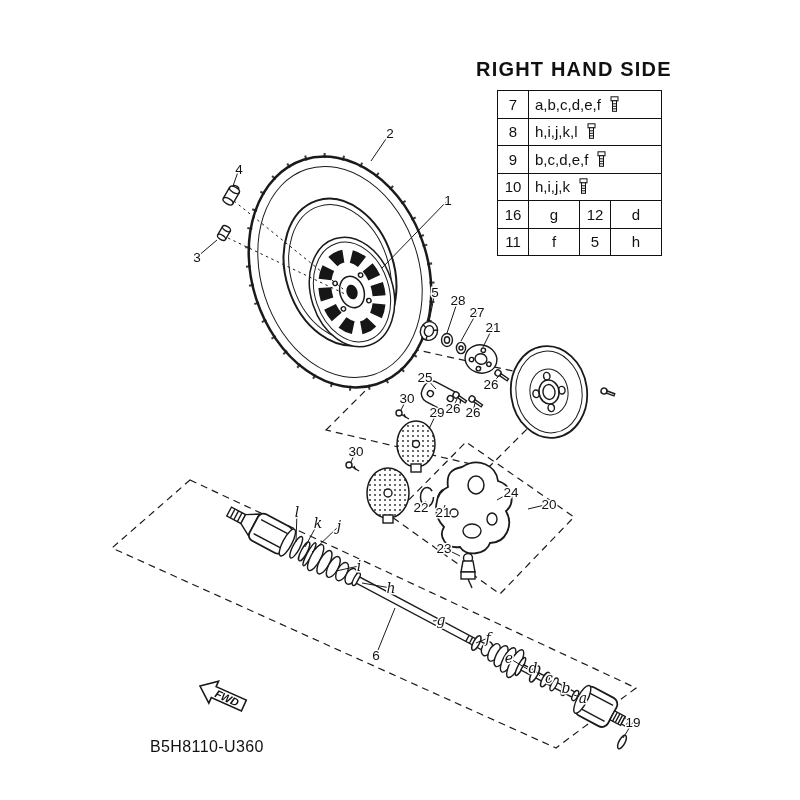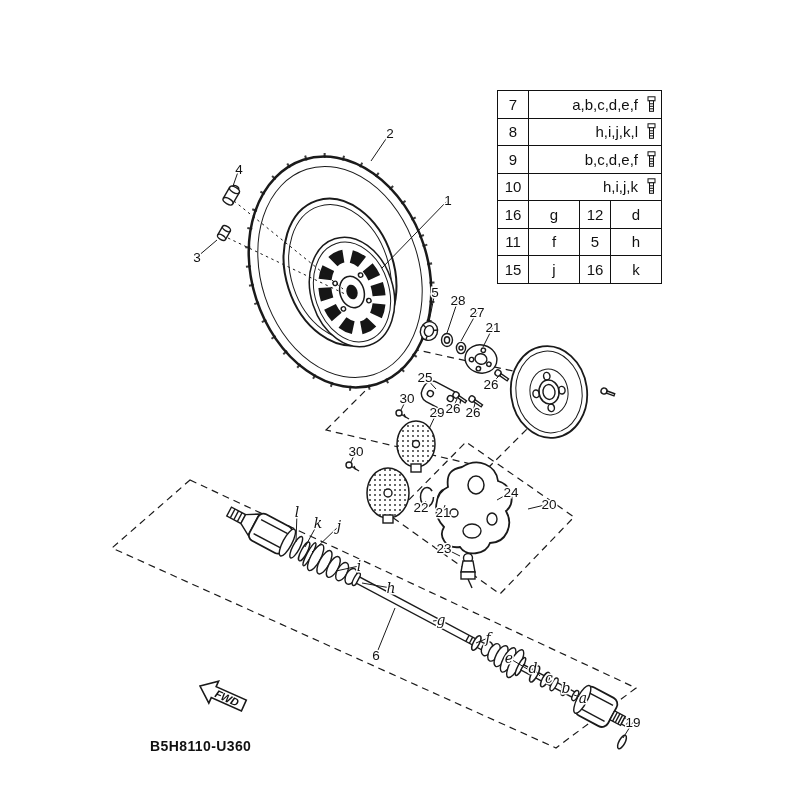--- a/index.html
+++ b/index.html
@@ -3,24 +3,24 @@
 <meta charset="utf-8">
 <style>
   html,body{margin:0;padding:0;background:#fff}
   body{width:800px;height:800px;font-family:"Liberation Sans",sans-serif;color:#111}
   .stage{position:relative;width:800px;height:800px;overflow:hidden;background:#fff}
   #diagram{position:absolute;left:0;top:0}
   .title{position:absolute;left:476px;top:58px;font-size:20px;font-weight:bold;letter-spacing:1.2px;white-space:nowrap}
   table.legend{position:absolute;left:497px;top:90px;border-collapse:collapse;background:#fff}
   .legend td{border:1.4px solid #111;height:26.5px;padding:0 4px;font-size:15px;text-align:center;background:#fff;font-family:"Liberation Sans",sans-serif}
   .legend td.c-num{width:22px;min-width:22px}
-  .legend td.c-wide{width:118px;text-align:right;padding-left:6px}
+  .legend td.c-wide{width:118px;text-align:left;padding-left:6px}
   .legend td.c-let{width:42px}
   .bolt-ic{vertical-align:-3px;margin-left:8px}
-  .part-code{position:absolute;left:150px;top:738px;font-size:14px;font-weight:bold;letter-spacing:.4px}
+  .part-code{position:absolute;left:150px;top:738px;font-size:16px;font-weight:normal;letter-spacing:.4px}
   .co{font:13.5px "Liberation Sans",sans-serif;fill:#111;text-anchor:middle;paint-order:stroke;stroke:#fff;stroke-width:3px}
   .co.letter{font:italic 14px "DejaVu Serif",serif}
   .ld{stroke:#1a1a1a;stroke-width:1}
   .fwd-t{font:italic 700 11px "Liberation Sans",sans-serif;fill:#111;stroke:none}
 </style>
 </head>
 <body>
 
 <div class="stage">
 
@@ -299,20 +299,21 @@
         <text x="533" y="668" dy="0.35em" class="co letter">d</text>
         <line x1="549" y1="678" x2="551" y2="682" class="ld"></line>
         <text x="549" y="678" dy="0.35em" class="co letter">c</text>
         <line x1="566" y1="688" x2="561" y2="687" class="ld"></line>
         <text x="566" y="688" dy="0.35em" class="co letter">b</text>
         <line x1="583" y1="698" x2="574" y2="695" class="ld"></line>
         <text x="583" y="698" dy="0.35em" class="co letter">a</text>
       </g>
   </svg>
 
+  <div class="title">RIGHT HAND SIDE</div>
 
   <table class="legend">
     <tbody id="legend-body">
         <tr>
           <td class="c-num">7</td>
           <td class="c-wide" colspan="3"><span>a,b,c,d,e,f</span><svg class="bolt-ic" width="11" height="17" viewBox="0 0 11 17">
               <rect x="2" y="0.8" width="7" height="4" fill="#fff" stroke="#111"></rect>
               <rect x="3.5" y="4.8" width="4" height="10.5" fill="#fff" stroke="#111"></rect>
               <line x1="3.5" y1="7.8" x2="7.5" y2="7.8" stroke="#111"></line>
               <line x1="3.5" y1="10.3" x2="7.5" y2="10.3" stroke="#111"></line>
@@ -354,23 +355,17 @@
           <td class="c-let">g</td>
           <td class="c-num">12</td>
           <td class="c-let">d</td>
         </tr>
         <tr>
           <td class="c-num">11</td>
           <td class="c-let">f</td>
           <td class="c-num">5</td>
           <td class="c-let">h</td>
         </tr>
-        <tr>
-          <td class="c-num">15</td>
-          <td class="c-let">j</td>
-          <td class="c-num">16</td>
-          <td class="c-let">k</td>
-        </tr>
       </tbody>
   </table>
 
   <div class="part-code">B5H8110-U360</div>
 </div>
 
 </body></html>

